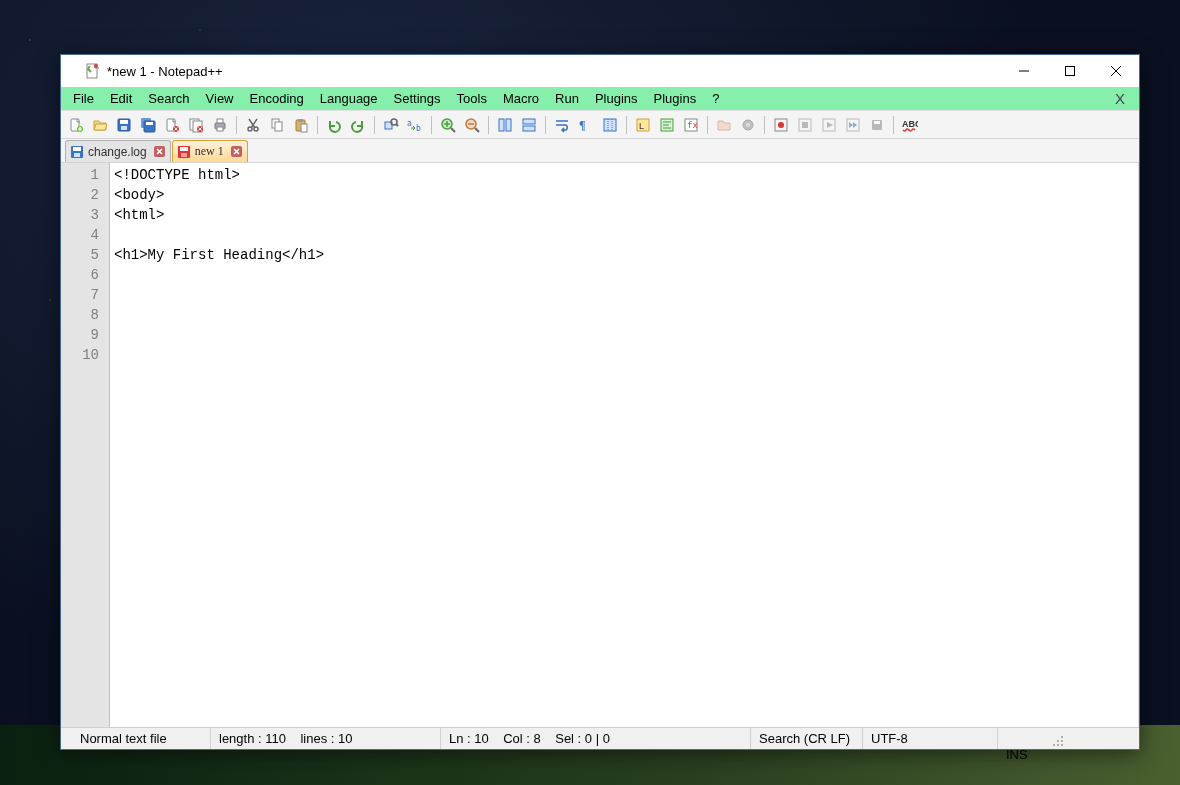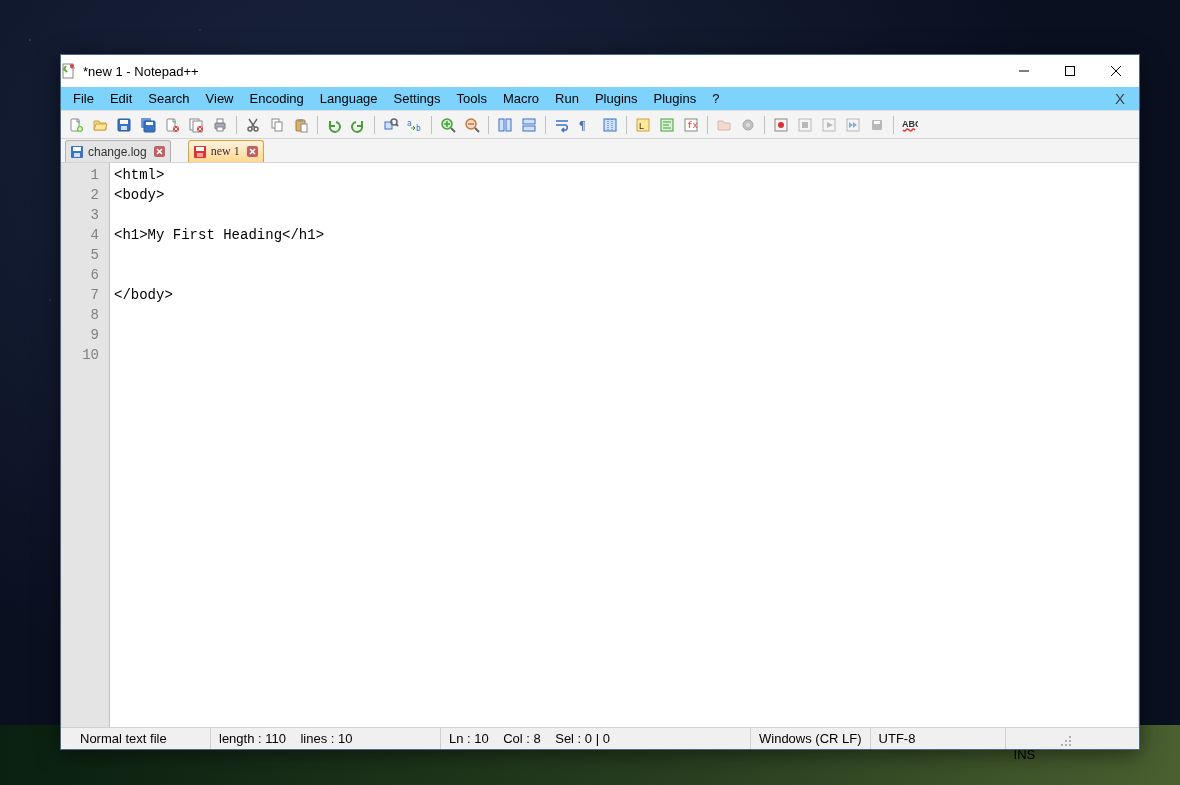--- a/index.html
+++ b/index.html
@@ -50,21 +50,21 @@
   display: flex;
   flex-direction: column;
 }
 
 
 .titlebar {
   height: 32px;
   background: #fff;
   display: flex;
   align-items: center;
-  padding-left: 0;
+  padding-left: 24px;
 }
 .titlebar .app-icon {
   width: 16px;
   height: 16px;
   margin-right: 6px;
   display:flex; align-items:center; justify-content:center;
 }
 .titlebar .title {
   font-size: 13px;
   color: #000;
@@ -78,21 +78,21 @@
   height: 32px;
   display: flex;
   align-items: center;
   justify-content: center;
   color: #000;
 }
 
 
 .menubar {
   height: 24px;
-  background: #7dd3fc;
+  background: #86efac;
   border-bottom: 1px solid #e0e0e0;
   display: flex;
   align-items: center;
   padding: 0 4px;
 }
 .menu-item {
   padding: 2px 8px;
   font-size: 13px;
   color: #000;
   cursor: default;
@@ -143,21 +143,21 @@
 .tab {
   height: 22px;
   padding: 0 4px 0 4px;
   display: flex;
   align-items: center;
   font-size: 12px;
   color: #333;
   border: 1px solid #b0b0b0;
   border-bottom: none;
   background: #e4e4e4;
-  margin-right: 17px;
+  margin-right: 1px;
   border-radius: 3px 3px 0 0;
   gap: 4px;
 }
 .tab.active {
   background: linear-gradient(#fff2e0, #ffd891);
   border-color: #e0a030;
   font-family: Liberation Serif, serif;
 }
 .tab .tab-icon {
   width: 14px;
@@ -572,35 +572,35 @@
         <div class="line-num">3</div>
         <div class="line-num">4</div>
         <div class="line-num">5</div>
         <div class="line-num">6</div>
         <div class="line-num">7</div>
         <div class="line-num">8</div>
         <div class="line-num">9</div>
         <div class="line-num">10</div>
       </div>
     <div class="code-area" id="code-area">
+        <div class="code-line">&lt;!DOCTYPE html&gt;</div>
+        <div class="code-line">&lt;body&gt;</div>
         <div class="code-line">&lt;html&gt;</div>
-        <div class="code-line">&lt;body&gt;</div>
         <div class="code-line"></div>
         <div class="code-line">&lt;h1&gt;My First Heading&lt;/h1&gt;</div>
         <div class="code-line"></div>
         <div class="code-line"></div>
-        <div class="code-line">&lt;/body&gt;</div>
       </div>
   </div>
 
   <div class="statusbar">
     <div class="status-cell wide">Normal text file</div>
     <div class="status-cell page">length : 110    lines : 10</div>
     <div class="status-cell pos">Ln : 10    Col : 8    Sel : 0 | 0</div>
-    <div class="status-cell eol">Windows (CR LF)</div>
+    <div class="status-cell eol">Search (CR LF)</div>
     <div class="status-cell enc">UTF-8</div>
     <div class="status-cell ins">INS</div>
     <div class="status-resize">
       <svg width="12" height="12" viewBox="0 0 12 12">
         <circle cx="10" cy="2" r="1" fill="#999"></circle>
           <circle cx="10" cy="6" r="1" fill="#999"></circle>
           <circle cx="10" cy="10" r="1" fill="#999"></circle>
         <circle cx="6" cy="6" r="1" fill="#999"></circle>
           <circle cx="6" cy="10" r="1" fill="#999"></circle>
           <circle cx="2" cy="10" r="1" fill="#999"></circle>

